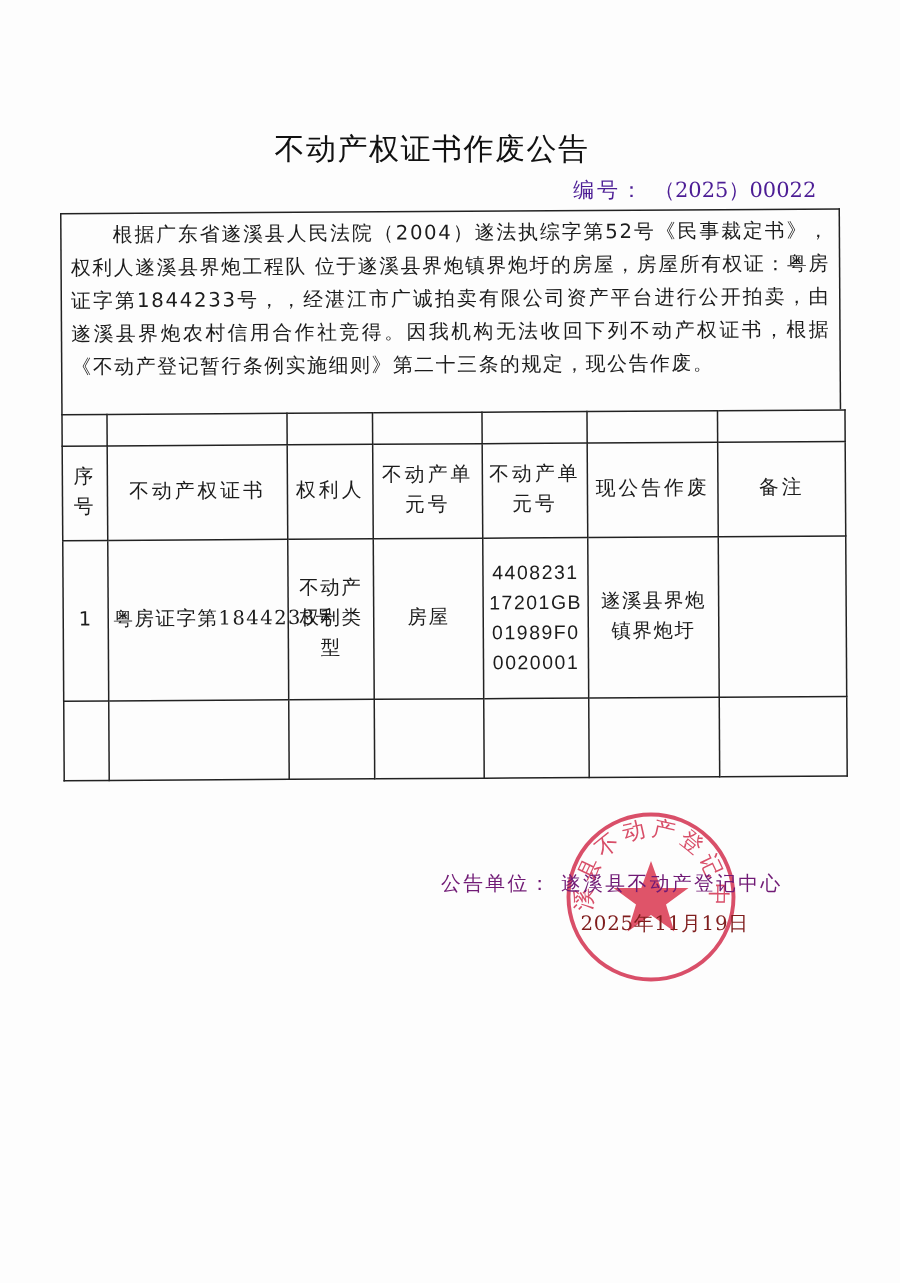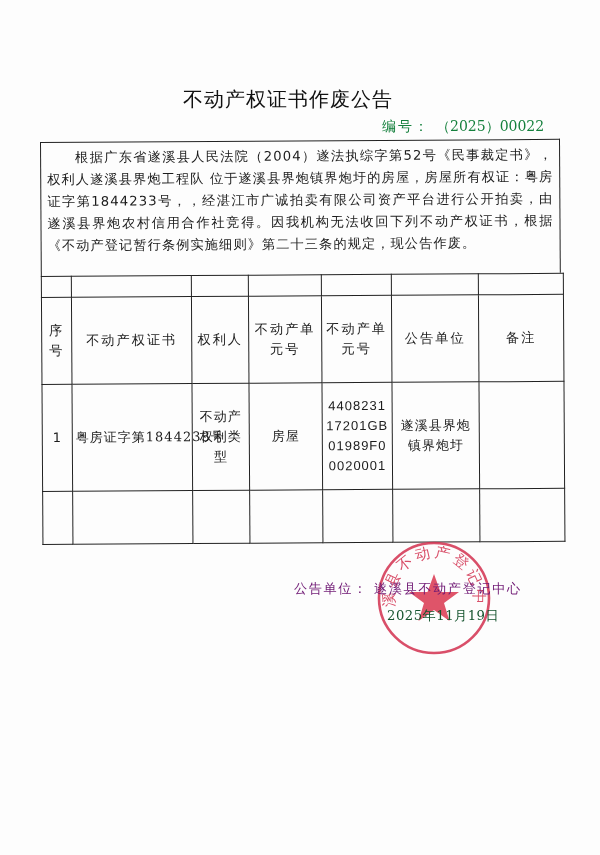--- a/index.html
+++ b/index.html
@@ -30,21 +30,21 @@
       letter-spacing: 1px;
       font-family: "DejaVu Sans", "Liberation Sans", sans-serif;
       font-weight: normal;
       color: #111;
     }
     .docno {
       position: absolute;
       left: 382px;
       top: 118px;
       font-size: 14px;
-      color: #15803d;
+      color: #4c1d95;
       font-family: "DejaVu Sans", "Liberation Sans", sans-serif;
       white-space: nowrap;
     }
     .docno .lbl { letter-spacing: 2px; }
     .docno .val { margin-left: 6px; font-family: "DejaVu Serif", serif; }
 
     .sheet {
       position: absolute;
       left: 40px;
       top: 142px;
@@ -119,21 +119,21 @@
       z-index: 2;
     }
     .issuer .lbl { margin-right: 6px; }
     .date {
       position: absolute;
       left: 387px;
       top: 607px;
       font-size: 13.2px;
       letter-spacing: 0.5px;
       font-family: "DejaVu Serif", "Liberation Serif", serif;
-      color: #14532d;
+      color: #7f1d1d;
       white-space: nowrap;
       z-index: 2;
     }
   </style>
 </head>
 <body>
 
 <div class="page">
 
   <div class="title">不动产权证书作废公告</div>
@@ -161,26 +161,26 @@
           <tr class="spacer">
         <td></td>
         <td></td>
         <td></td>
         <td></td>
         <td></td>
         <td></td>
         <td></td>
       </tr>
       <tr class="head">
-        <td style="padding:12px 6px;">序号</td>
+        <td style="padding:0 6px;">序号</td>
         <td>不动产权证书</td>
         <td>权利人</td>
         <td style="padding:0 4px;">不动产单元号</td>
         <td style="padding:0 4px;border-radius:13px;">不动产单元号</td>
-        <td>公告单位</td>
+        <td>现公告作废</td>
         <td>备注</td>
       </tr>
       <tr class="data">
         <td>1</td>
         <td class="cert">粤房证字第1844233号</td>
         <td class="small" style="padding:0 5px;">不动产权利类型</td>
         <td class="small">房屋</td>
         <td class="unitno">440823117201GB01989F00020001</td>
         <td class="small" style="padding:0 8px;">遂溪县界炮镇界炮圩</td>
         <td></td>

